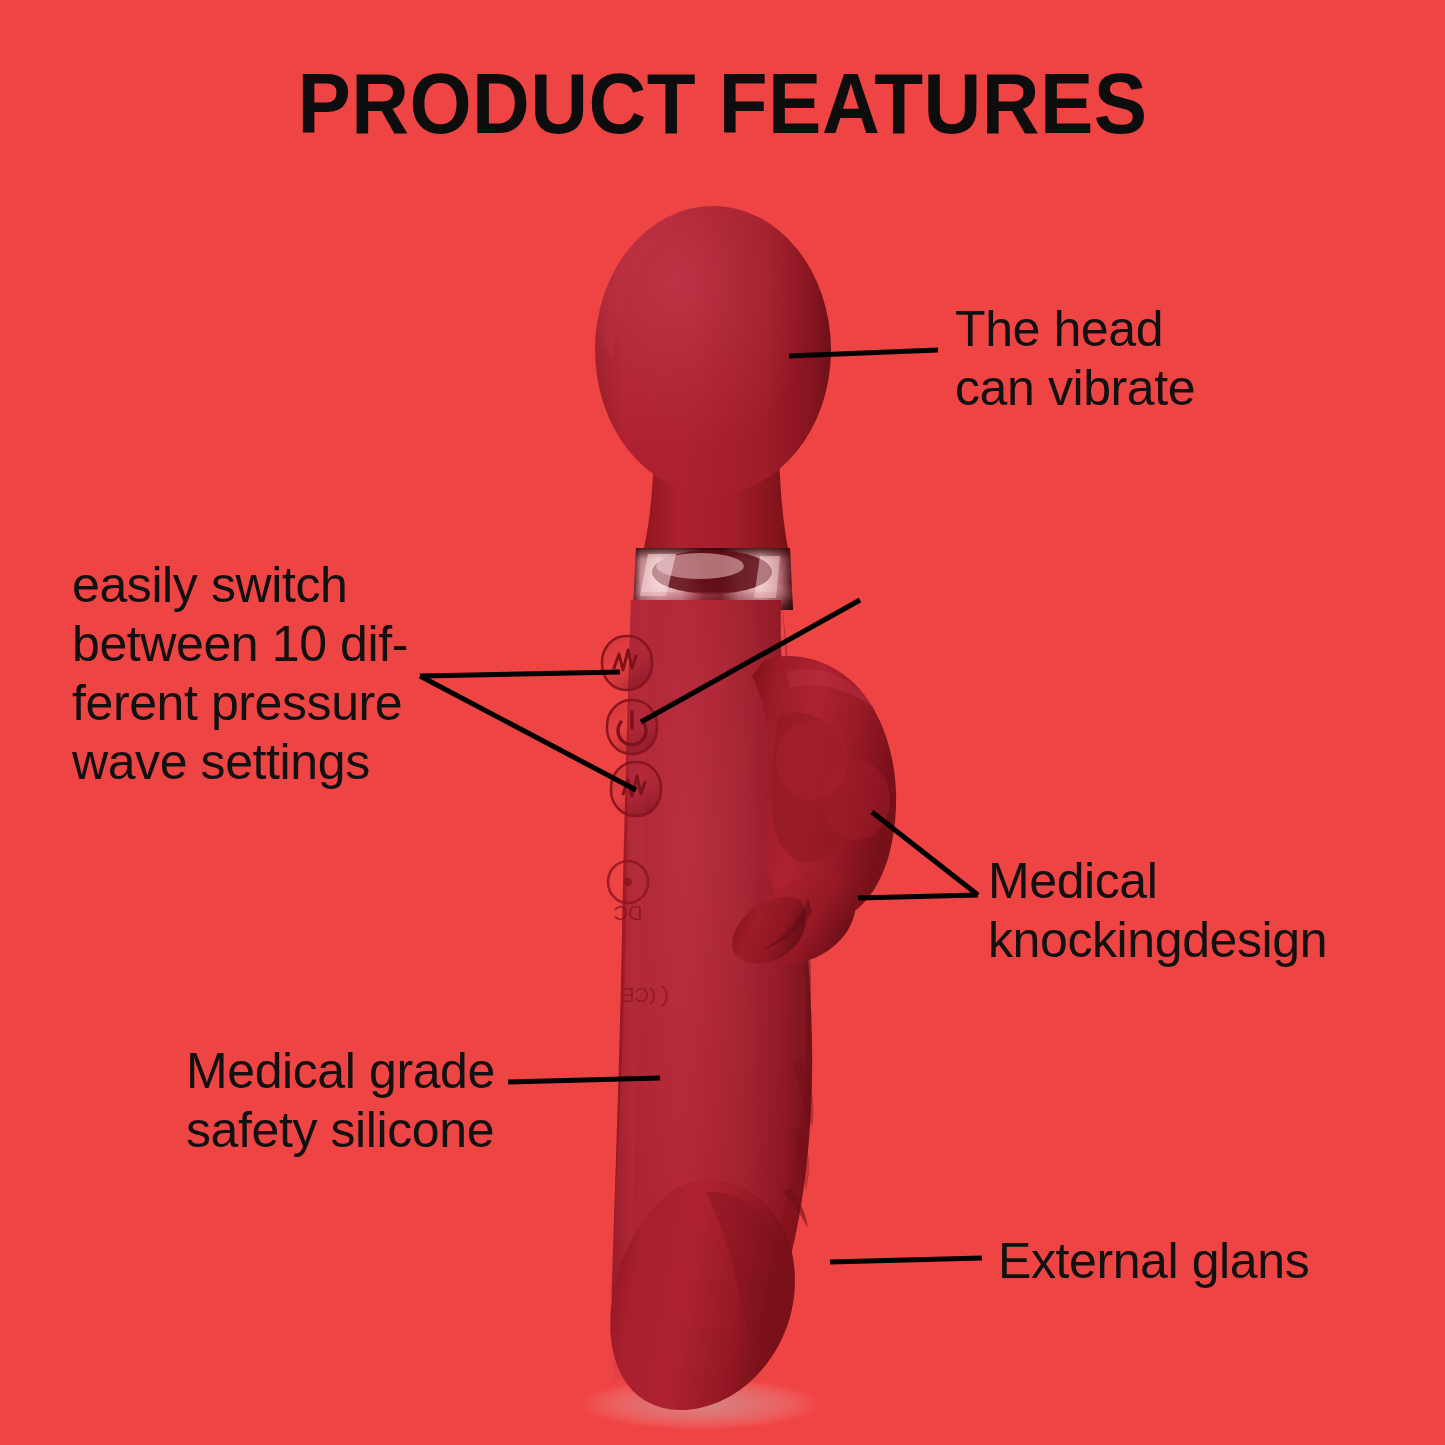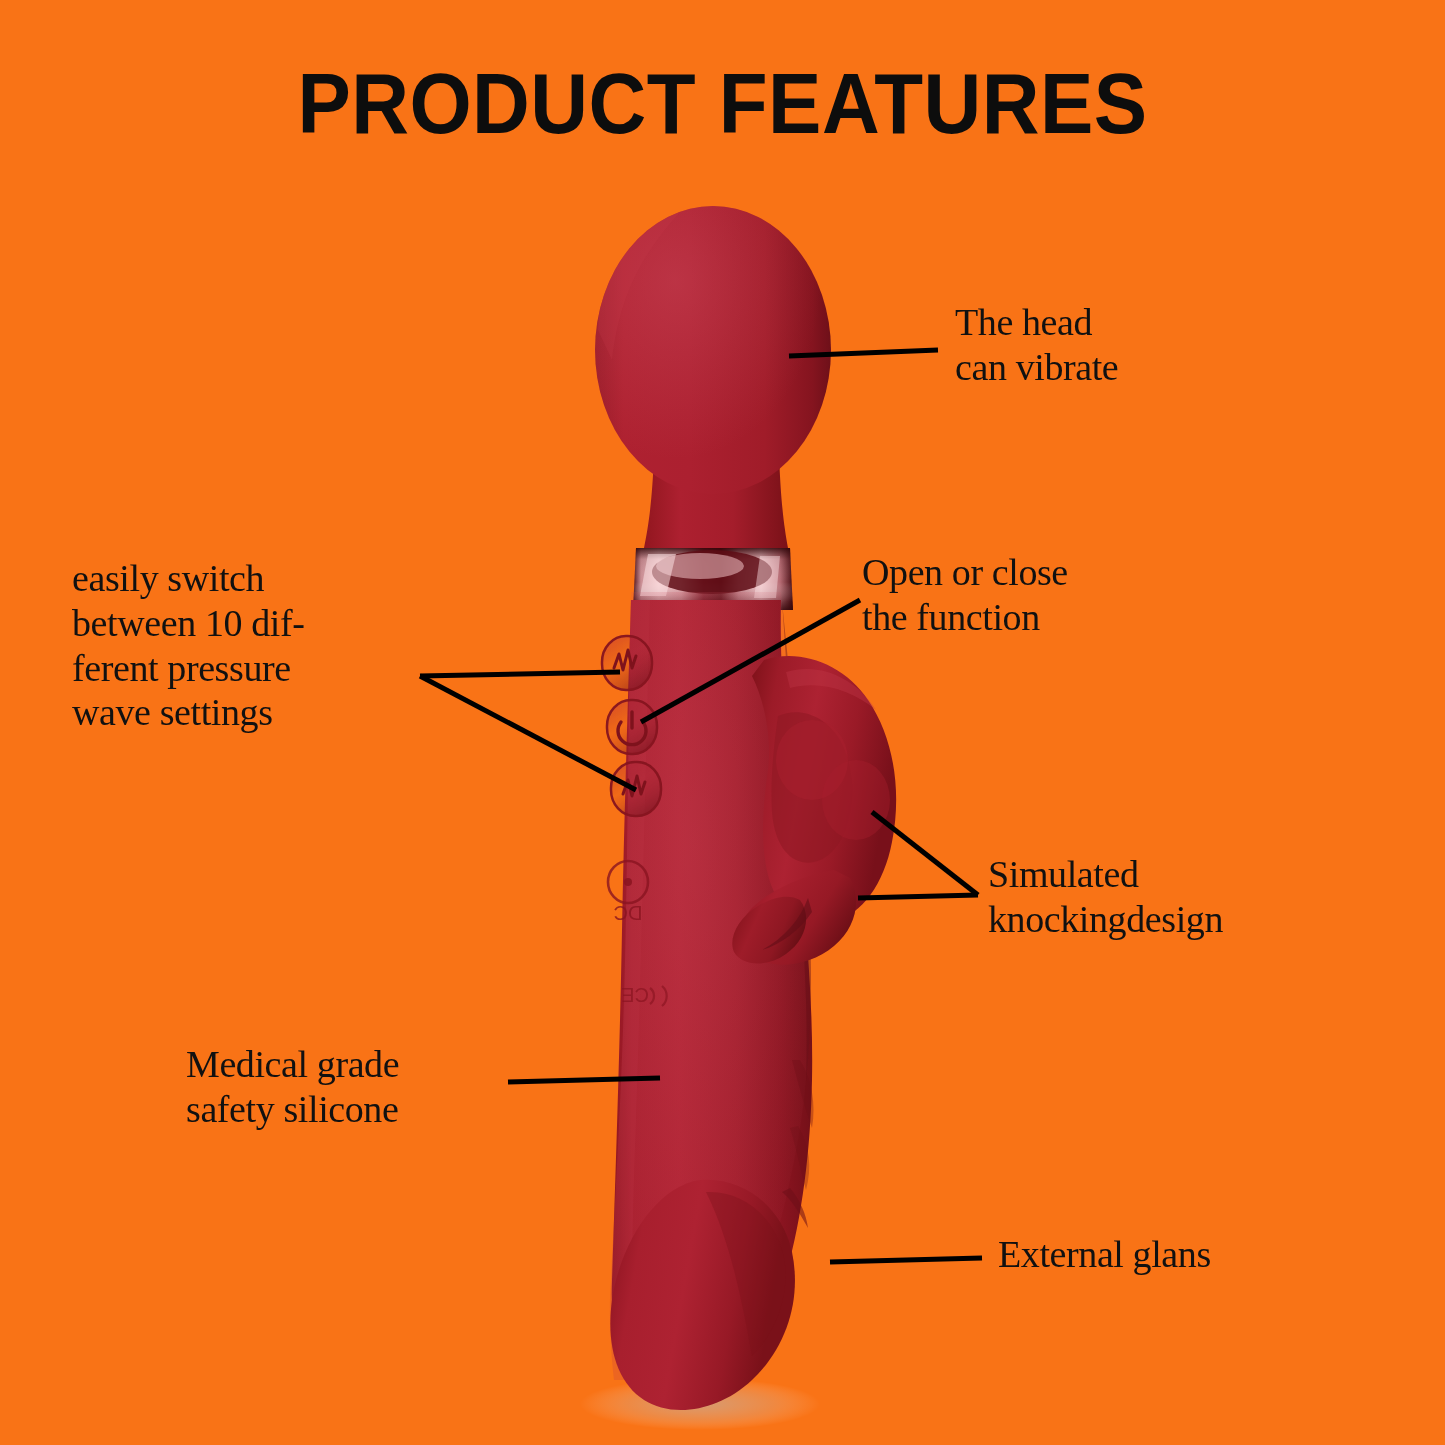--- a/index.html
+++ b/index.html
@@ -7,21 +7,21 @@
     padding: 0;
     background: #ffffff;
   }
   body {
     font-family: "Liberation Sans", sans-serif;
   }
   #page {
     position: relative;
     width: 1445px;
     height: 1445px;
-    background: #f97316;
+    background: #ef4444;
     overflow: hidden;
   }
 
   
   #title {
     position: absolute;
     left: 0;
     top: 60px;
     width: 1445px;
     text-align: center;
@@ -33,22 +33,22 @@
     line-height: 1;
     transform: scaleX(0.93);
     transform-origin: 50% 50%;
     white-space: nowrap;
   }
 
   
   .callout {
     position: absolute;
     color: #111111;
-    font-family: Liberation Serif, serif;
-    font-size: 38px;
+    font-family: Liberation Sans, sans-serif;
+    font-size: 50px;
     line-height: 1.18;
     white-space: pre-line;
     letter-spacing: -0.4px;
   }
   .callout.left-align  { text-align: left; }
   .callout.center-align{ text-align: left; }
 
   #label-head          { left: 955px; top: 300px;  width: 320px; }
   #label-switch        { left: 72px;  top: 556px;  width: 350px; }
   #label-openclose     { left: 862px; top: 550px;  width: 320px; }
@@ -334,24 +334,22 @@
   </svg>
 
   <div id="label-head" class="callout left-align">The head
 can vibrate</div>
 
   <div id="label-switch" class="callout center-align">easily switch
 between 10 dif-
 ferent pressure
 wave settings</div>
 
-  <div id="label-openclose" class="callout center-align">Open or close
-the function</div>
-
-  <div id="label-external" class="callout left-align">Simulated
+
+  <div id="label-external" class="callout left-align">Medical
 knockingdesign</div>
 
   <div id="label-silicone" class="callout center-align">Medical grade
 safety silicone</div>
 
   <div id="label-glans" class="callout left-align">External glans</div>
 
 </div>
 
 </body></html>

